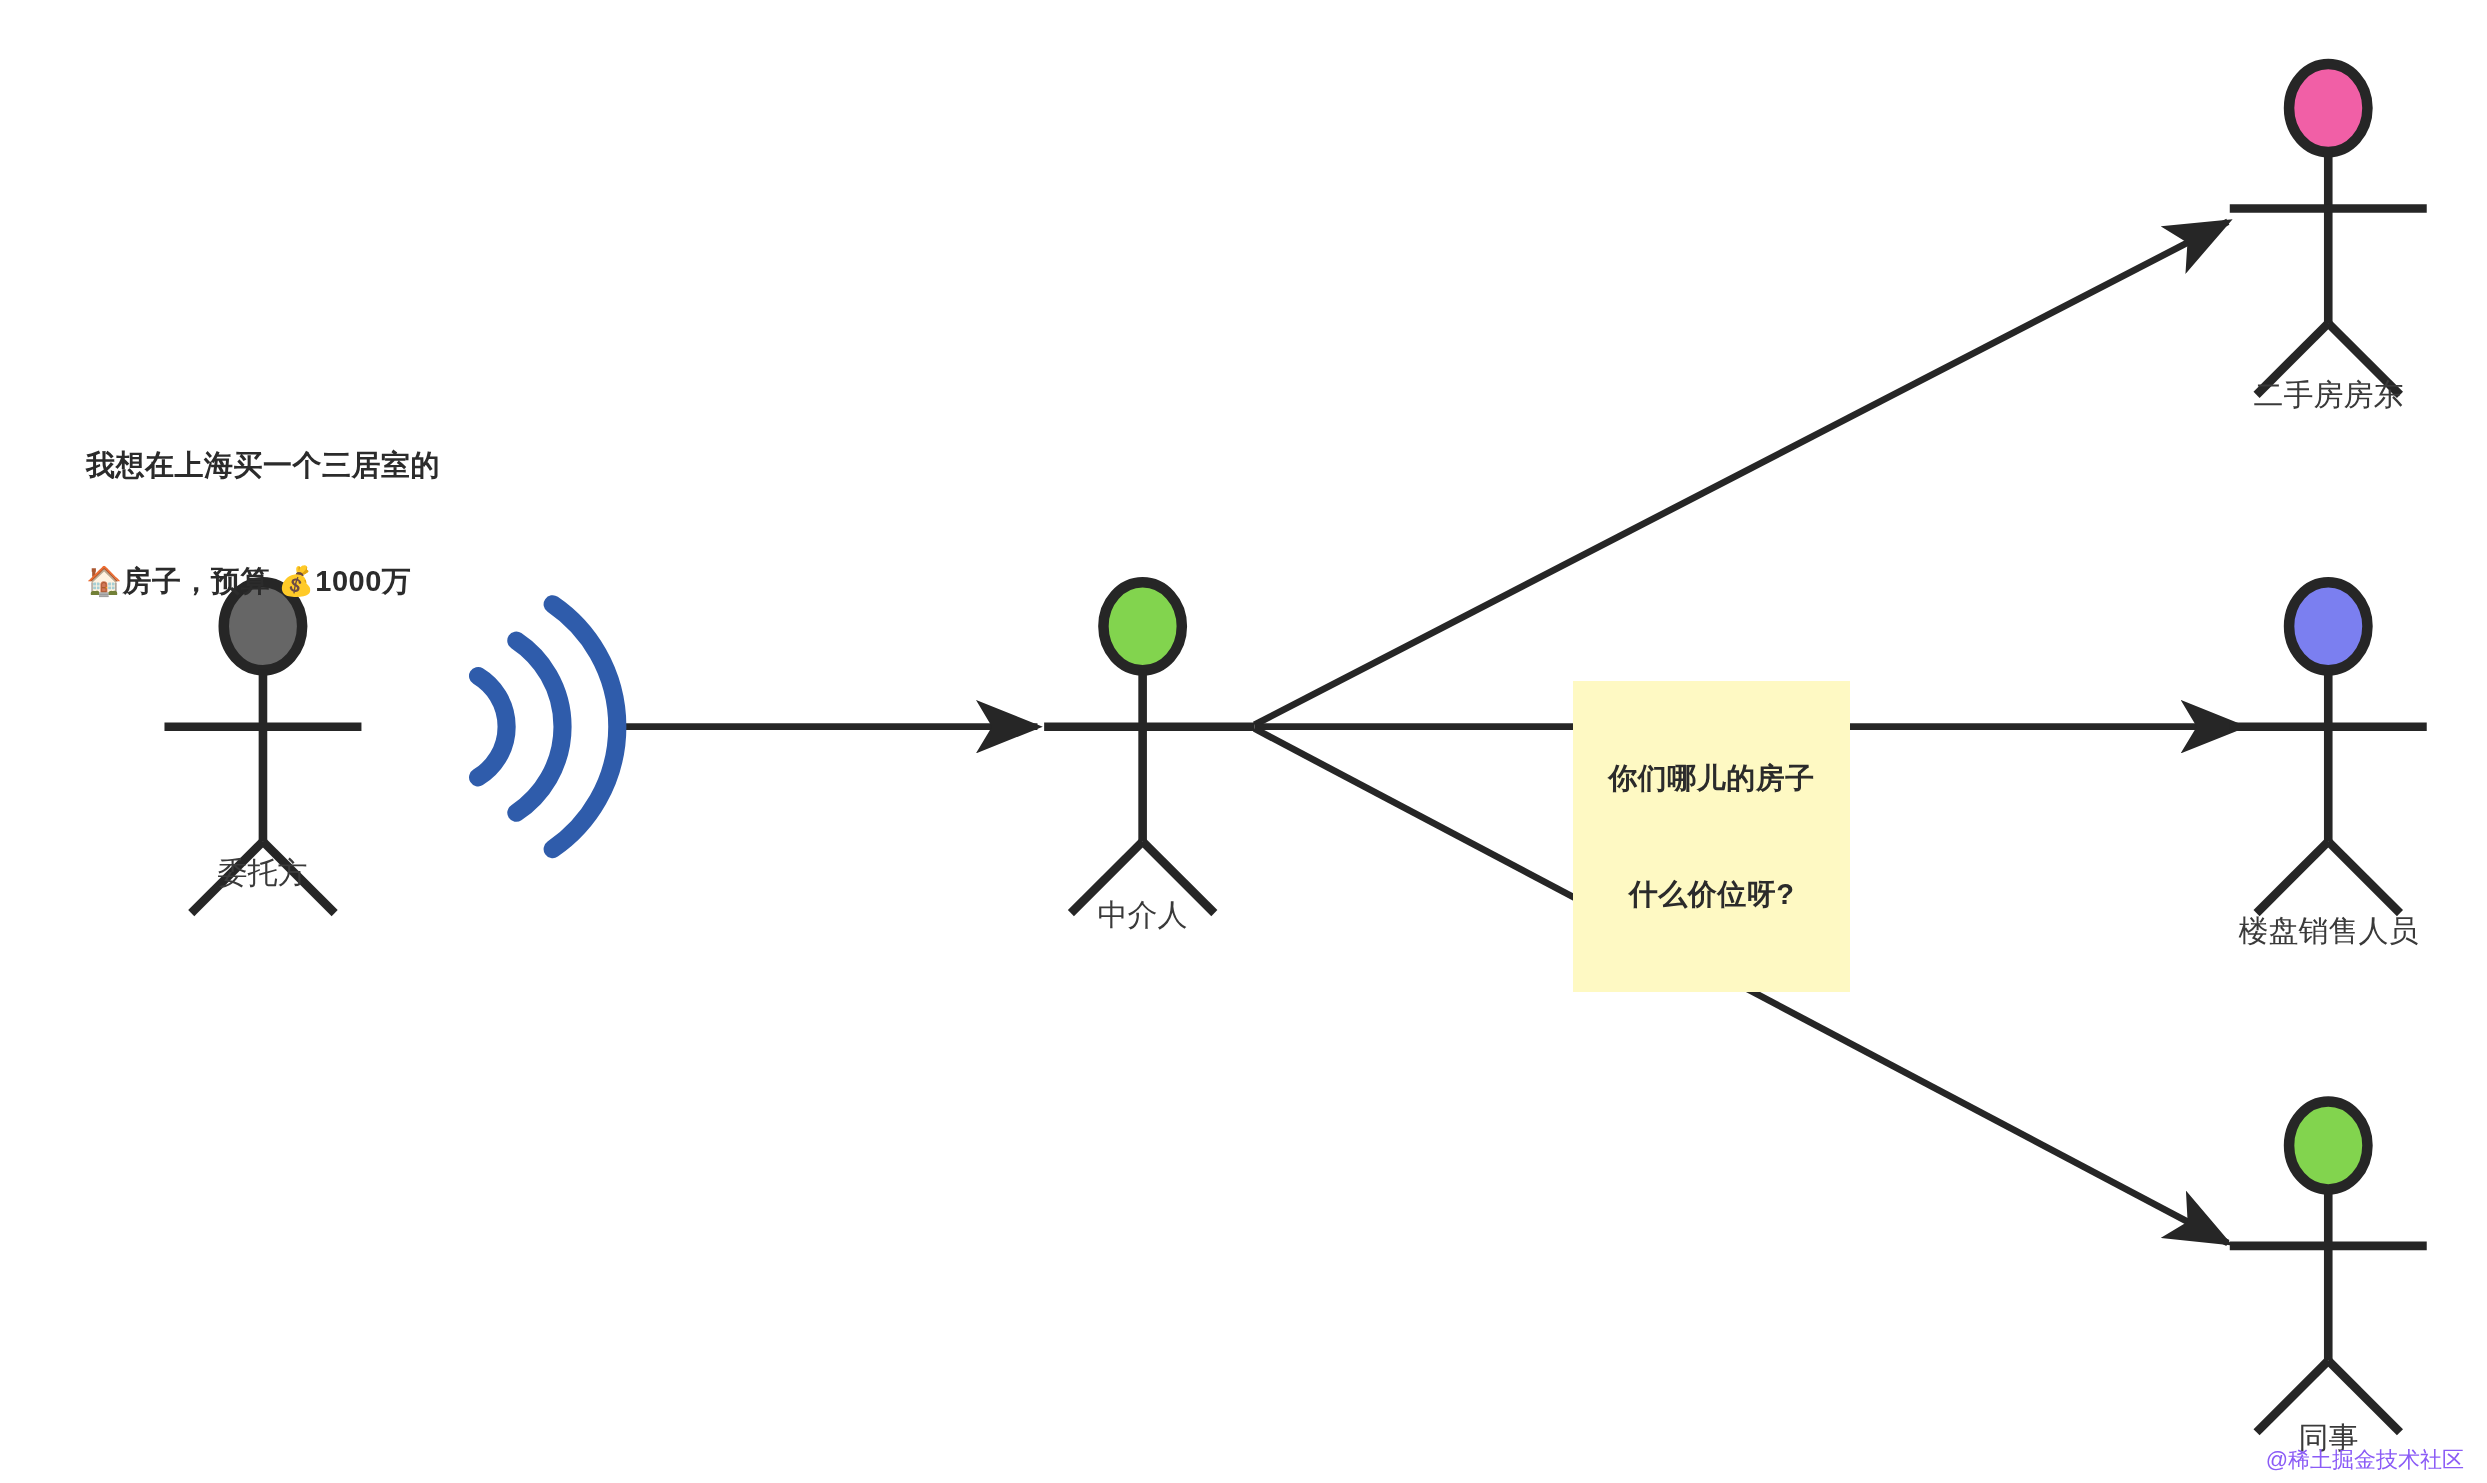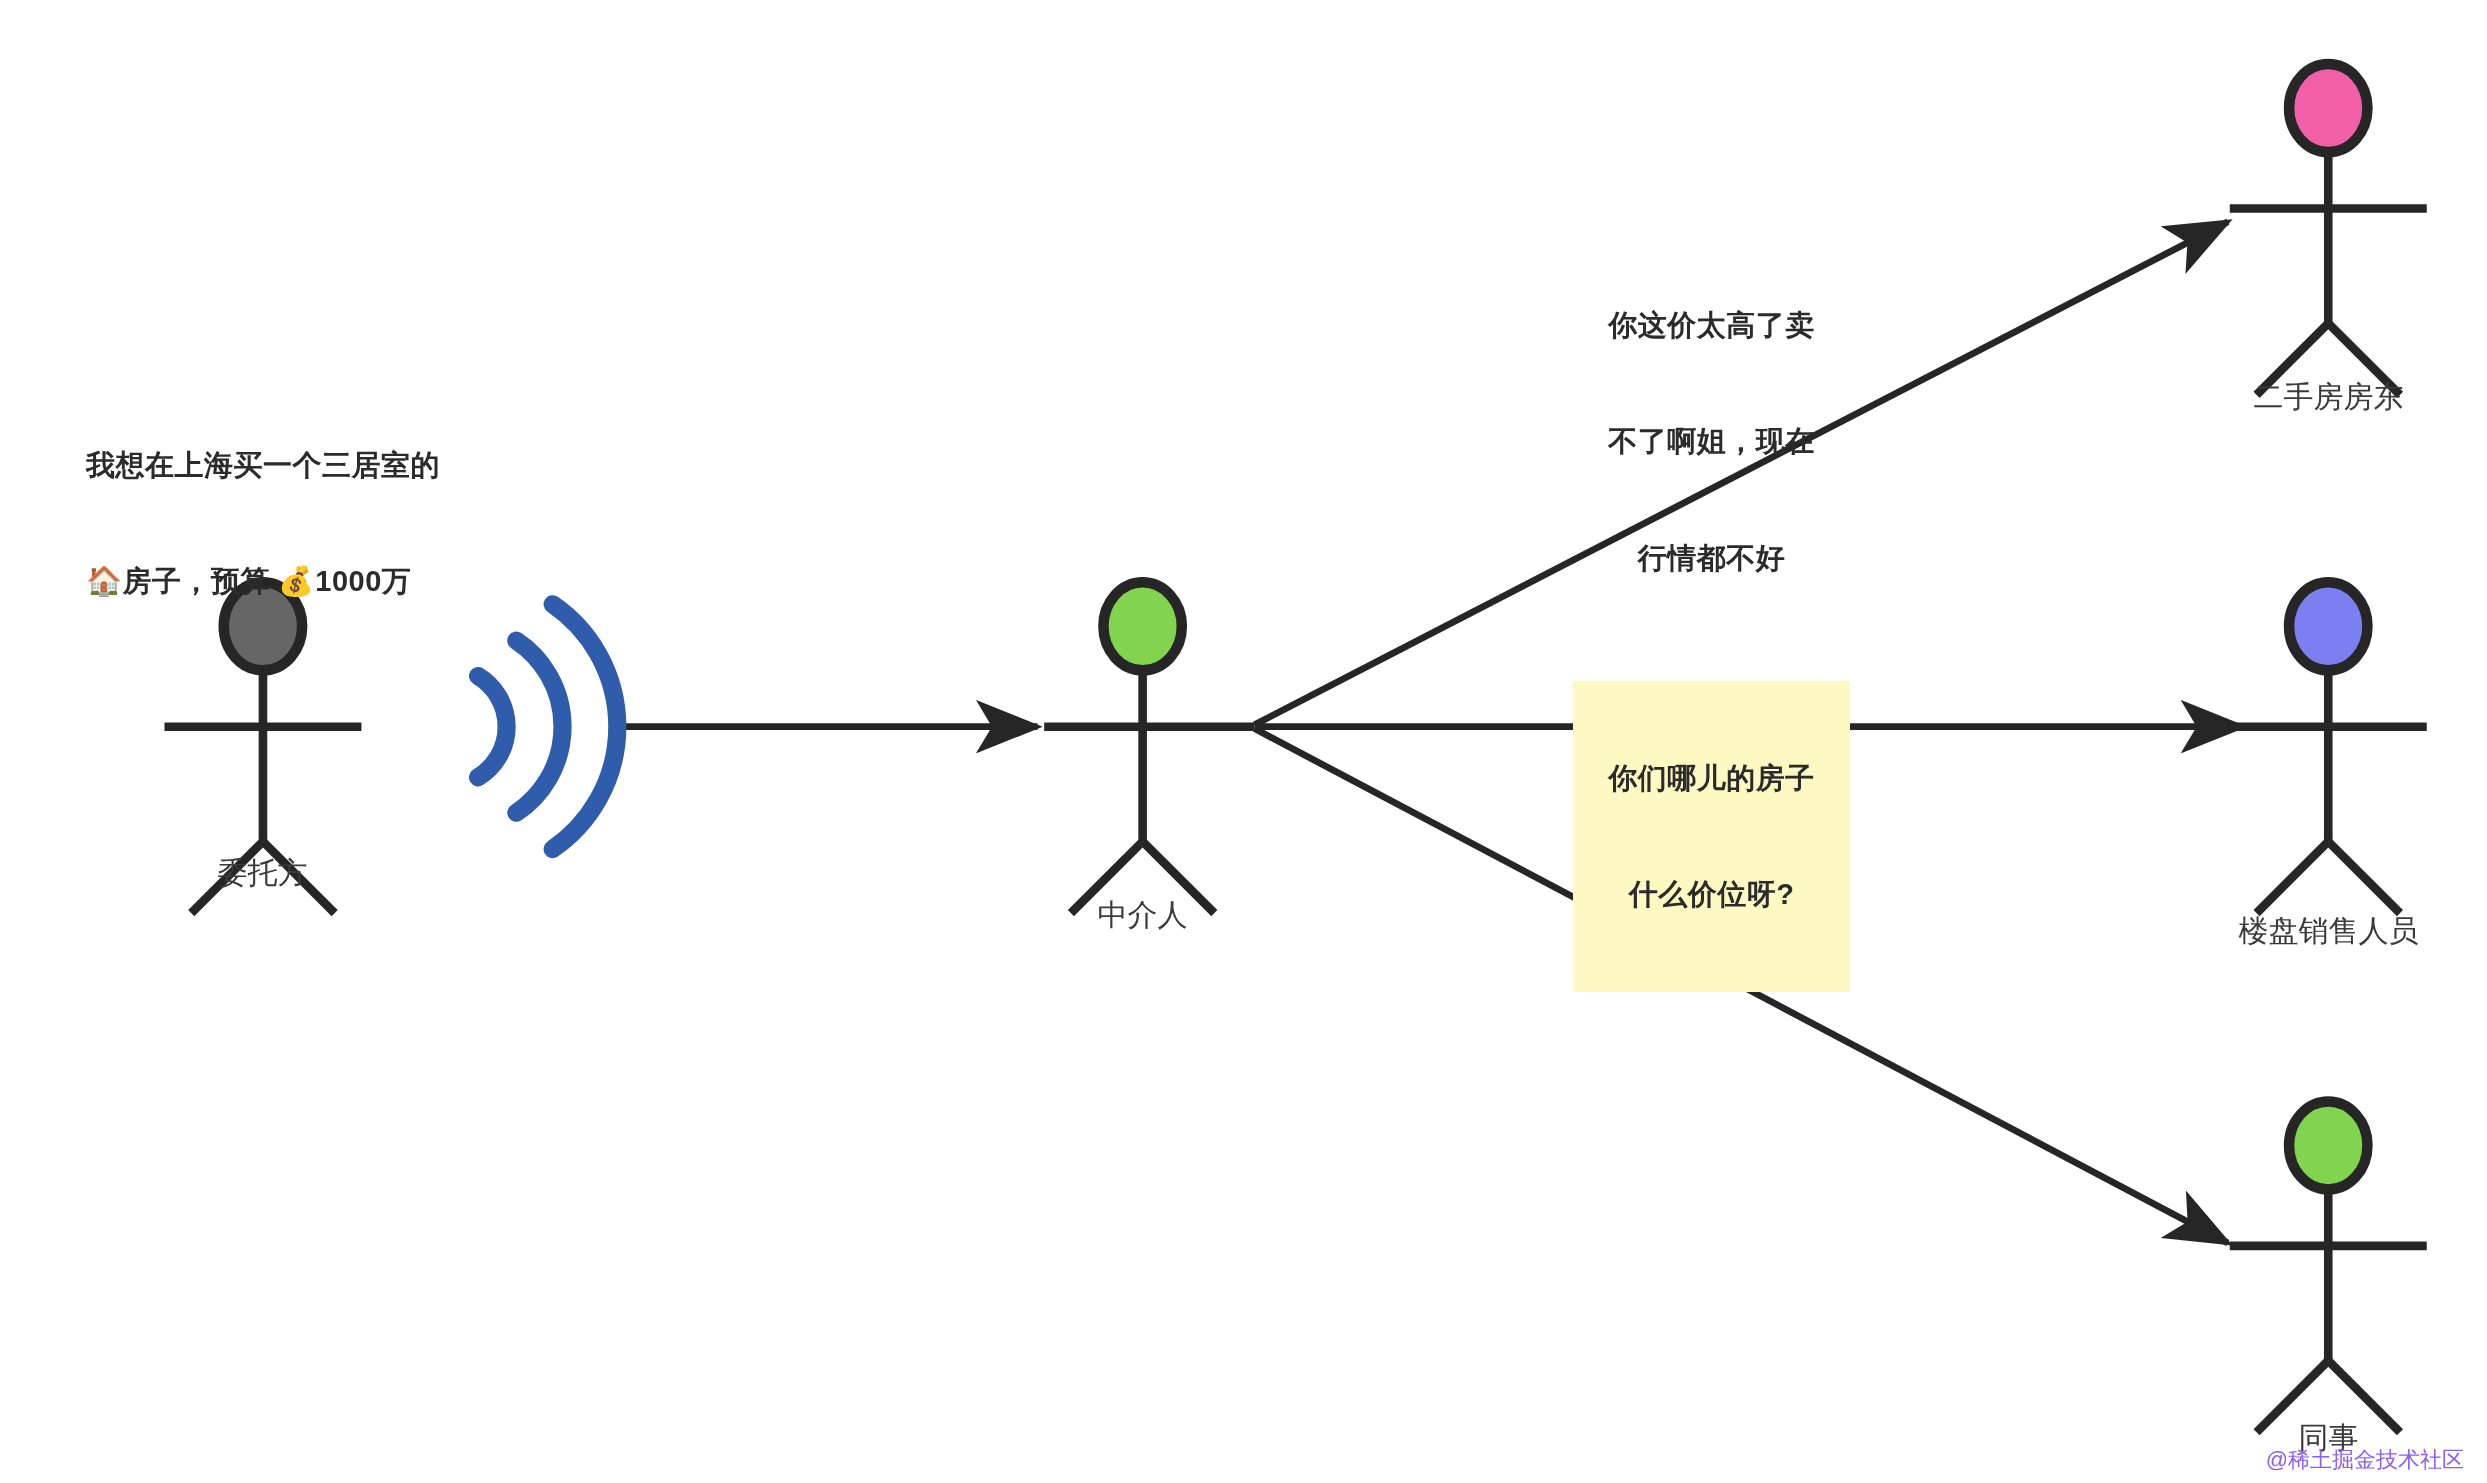--- a/index.html
+++ b/index.html
@@ -137,37 +137,32 @@
       <path d="M 540 670 A 108 108 0 0 1 540 850"></path>
       <path d="M 578 632 A 155 155 0 0 1 578 888"></path>
     </g>
   </svg>
 
   <div class="label msg-big" style="left:86px; top:368px; text-align:left;">
     <div>我想在上海买一个三居室的</div>
     <div>🏠房子，预算 💰1000万</div>
   </div>
 
-  <div class="label msg center" style="left:1568px; top:228px; width:287px;">
-    <div>你这价太高了卖</div>
-    <div>不了啊姐，现在</div>
-    <div>行情都不好</div>
-  </div>
 
   <div class="label msg center" style="left:1573px; top:681px; width:277px; background:#fef9c3;">
     <div>你们哪儿的房子</div>
     <div>什么价位呀?</div>
   </div>
 
 
   <div class="role-label" style="left:167px; top:855px; width:191px;">委托方</div>
 
   <div class="role-label" style="left:1047px; top:897px; width:191px;">中介人</div>
 
-  <div class="role-label" style="left:2185px; top:379px; width:287px;">二手房房东</div>
+  <div class="role-label" style="left:2185px; top:379px; width:287px;font-family:Liberation Mono, monospace;">二手房房东</div>
 
   <div class="role-label" style="left:2185px; top:897px; width:287px;margin-top:16px;">楼盘销售人员</div>
 
   <div class="role-label" style="left:2233px; top:1420px; width:191px;">同事</div>
 
   <div class="watermark">@稀土掘金技术社区</div>
 
 </div>
 
 

